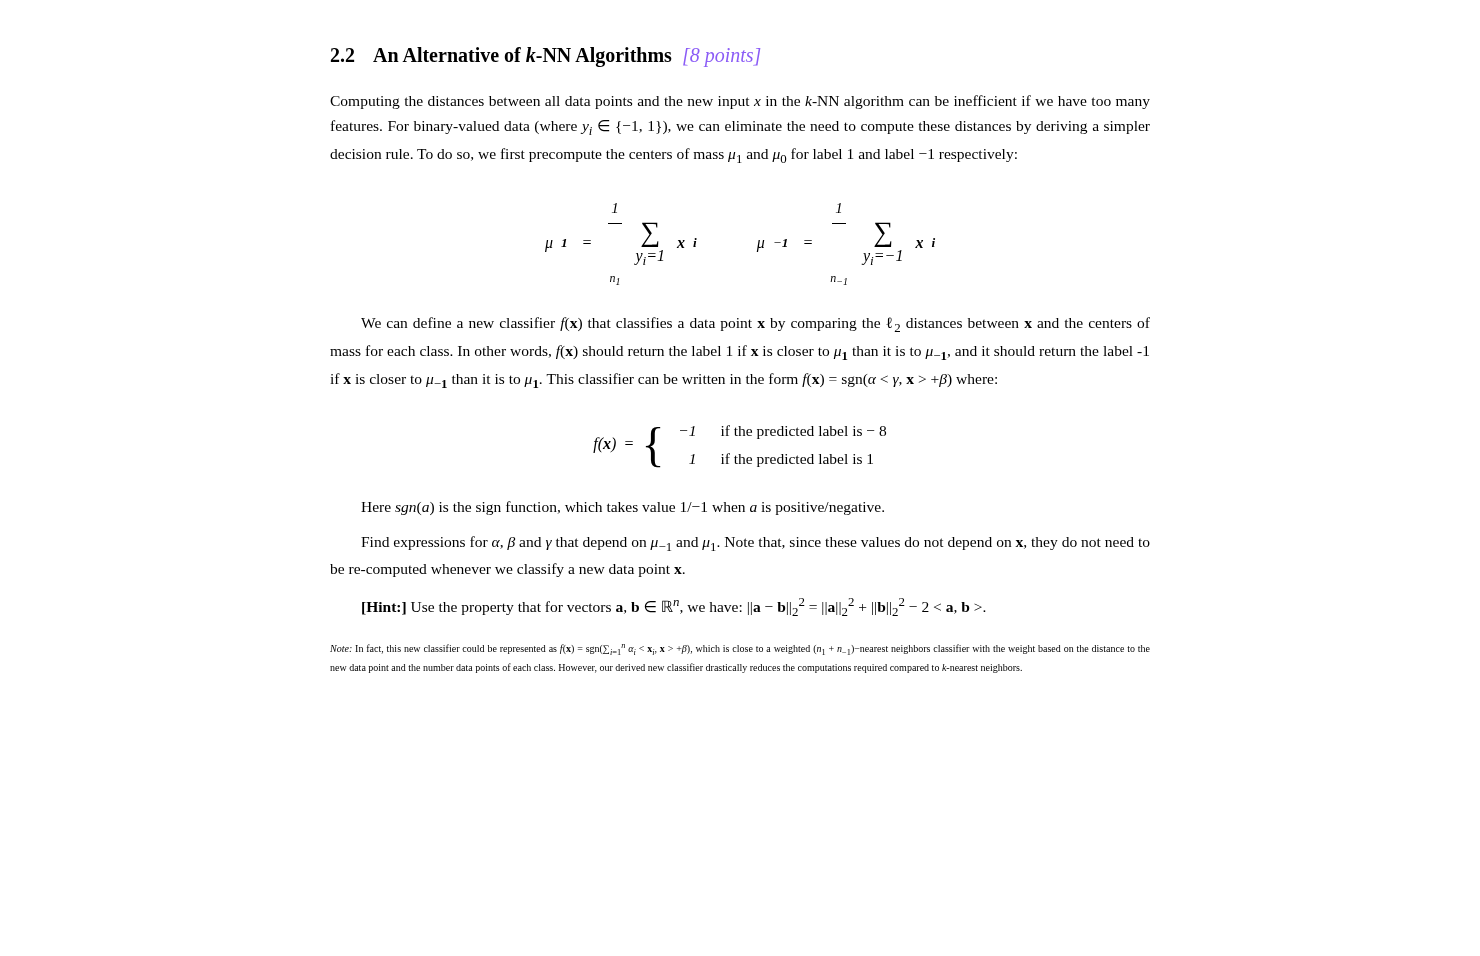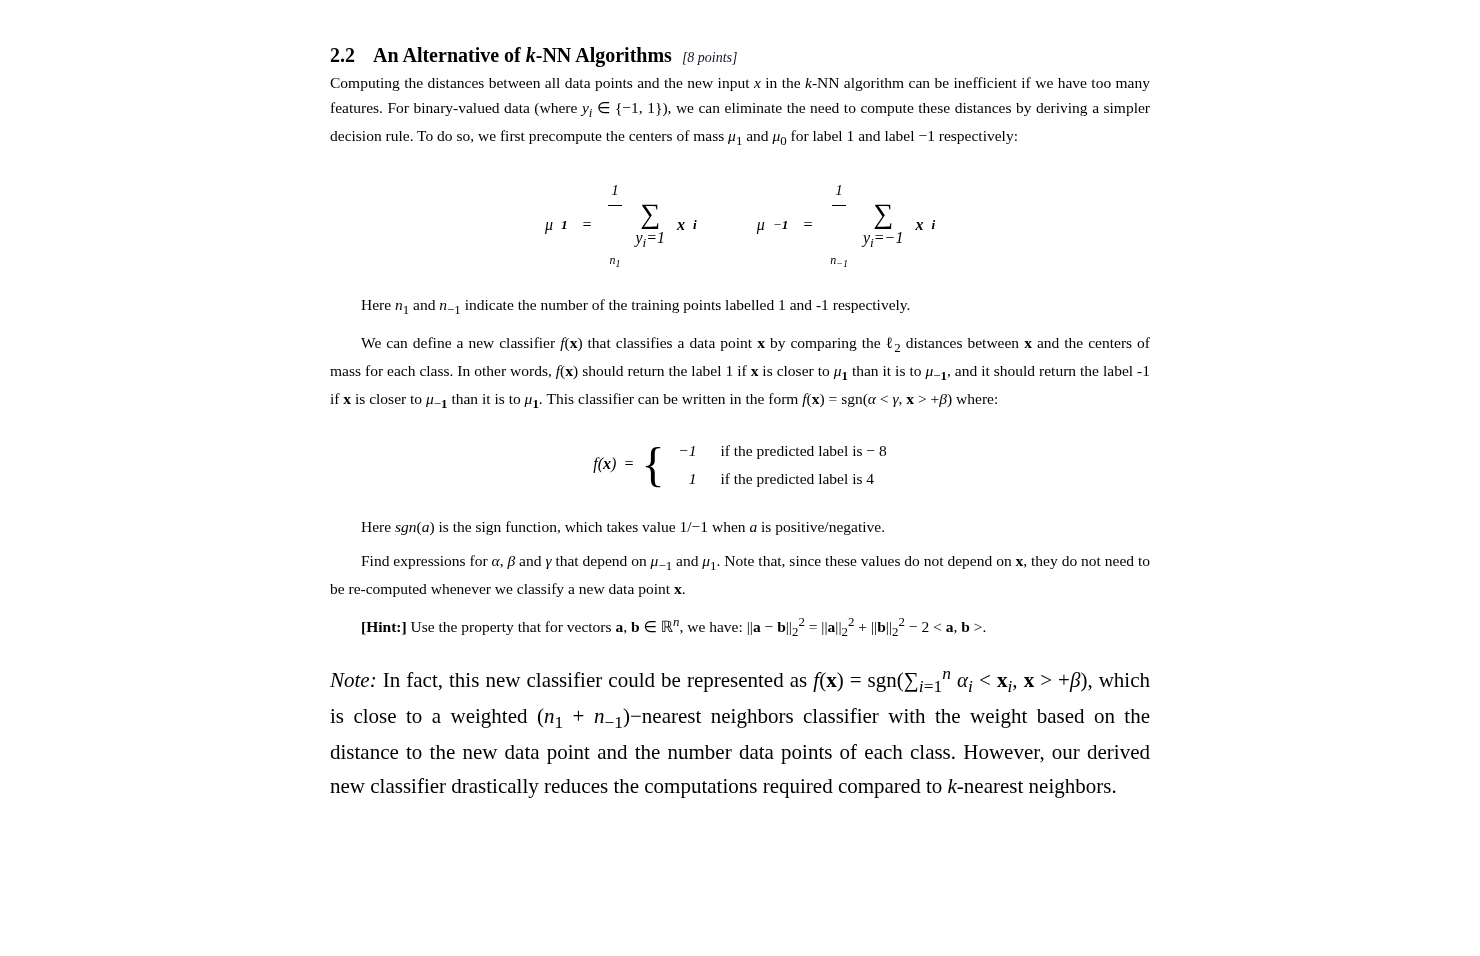--- a/index.html
+++ b/index.html
@@ -18,37 +18,38 @@
       width: 820px;
       max-width: 100%;
       line-height: 1.55;
     }
 
     
     .section-heading {
       display: flex;
       align-items: flex-start;
       gap: 18px;
+      margin-bottom: 18px;
     }
 
     .section-number {
       font-size: 20px;
       font-weight: bold;
       white-space: nowrap;
     }
 
     .section-title {
       font-size: 20px;
       font-weight: bold;
     }
 
     .section-points {
-      font-size: 14px;
-      font-style: italic;
-      color: #0f172a;
+      font-size: 20px;
+      font-style: italic;
+      color: #8b5cf6;
       font-weight: normal;
     }
 
     
     .body-text {
       text-align: justify;
       margin-bottom: 28px;
       font-size: 15.5px;
       line-height: 1.6;
     }
@@ -170,21 +171,21 @@
     }
 
     .case-condition {
       font-size: 15.5px;
     }
 
     
     .note-text {
       text-align: justify;
       margin-bottom: 10px;
-      font-size: 21px;
+      font-size: 10px;
       line-height: 1.6;
       margin-top: 16px;
     }
 
     .hint-label {
       font-weight: bold;
     }
 
     .note-label {
       font-style: italic;
@@ -246,43 +247,40 @@
       <span class="sigma-block">
         <span class="sigma-sub"></span>
         <span class="sigma-sym">∑</span>
         <span class="sigma-sub"><em>y<sub>i</sub></em>=−1</span>
       </span>
       <strong><em>x</em></strong>
         <sub><strong>i</strong></sub>
     </div>
   </div>
 
-  <p class="indent-text">
-    Here <em>n</em><sub>1</sub> and <em>n</em><sub>−1</sub> indicate the number of the training points labelled 1 and -1 respectively.
-  </p>
 
   <p class="indent-text">
     We can define a new classifier <em>f</em>(<strong>x</strong>) that classifies a data point <strong>x</strong> by comparing the ℓ<sub>2</sub> distances between <strong>x</strong> and the centers of mass for each class. In other words, <em>f</em>(<strong>x</strong>) should return the label 1 if <strong>x</strong> is closer to <em>μ</em><sub><strong>1</strong></sub> than it is to <em>μ</em><sub>−<strong>1</strong></sub>, and it should return the label -1 if <strong>x</strong> is closer to <em>μ</em><sub>−<strong>1</strong></sub> than it is to <em>μ</em><sub><strong>1</strong></sub>. This classifier can be written in the form <em>f</em>(<strong>x</strong>) = sgn(<em>α</em> &lt; <em>γ</em>, <strong>x</strong> &gt; +<em>β</em>) where:
   </p>
 
   <div class="piecewise-block">
     <span class="piecewise-lhs">
       <em>f</em>(<strong>x</strong>)
     </span>
     <span class="piecewise-eq">=</span>
     <div class="brace-container">
       <span class="big-brace">{</span>
       <div class="piecewise-cases">
         <div class="piecewise-row">
           <span class="case-value">−1</span>
           <span class="case-condition">if the predicted label is  − 8</span>
         </div>
         <div class="piecewise-row">
           <span class="case-value">1</span>
-          <span class="case-condition">if the predicted label is  4</span>
+          <span class="case-condition">if the predicted label is  1</span>
         </div>
       </div>
     </div>
   </div>
 
   <p class="indent-text">
     Here <em>sgn</em>(<em>a</em>) is the sign function, which takes value 1/−1 when <em>a</em> is positive/negative.
   </p>
 
   <p class="indent-text">

